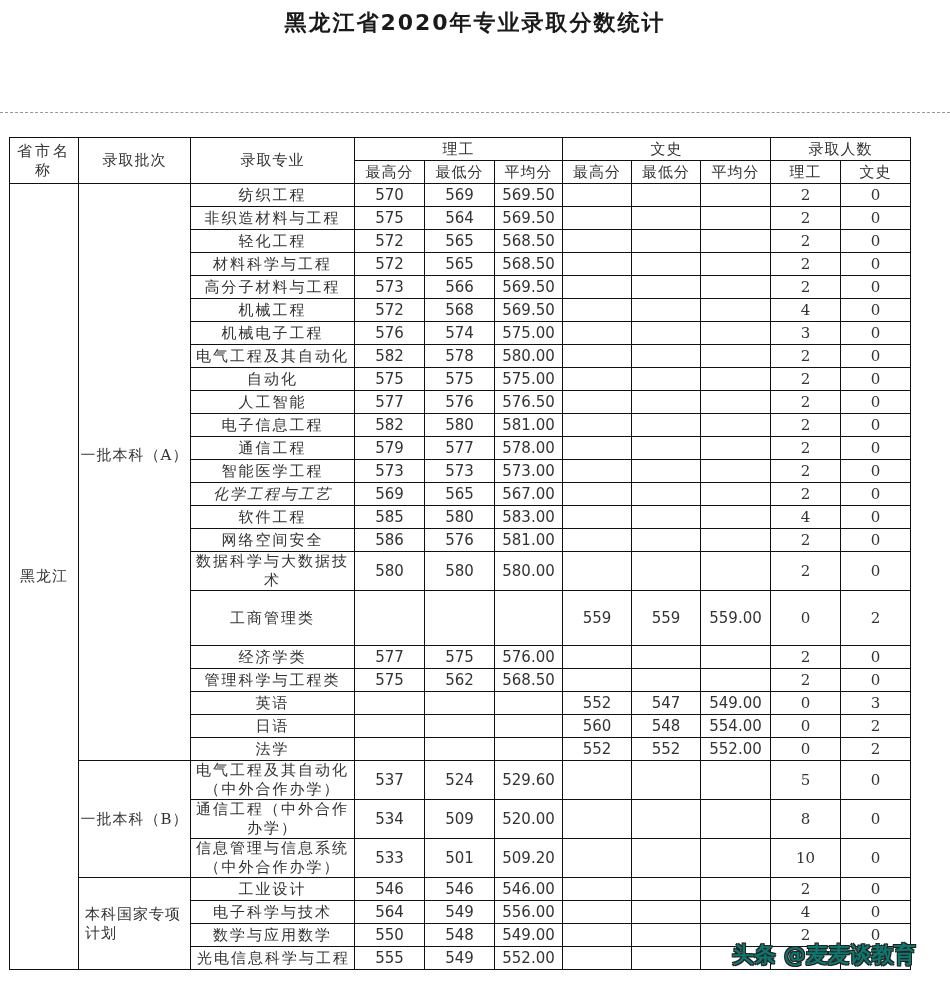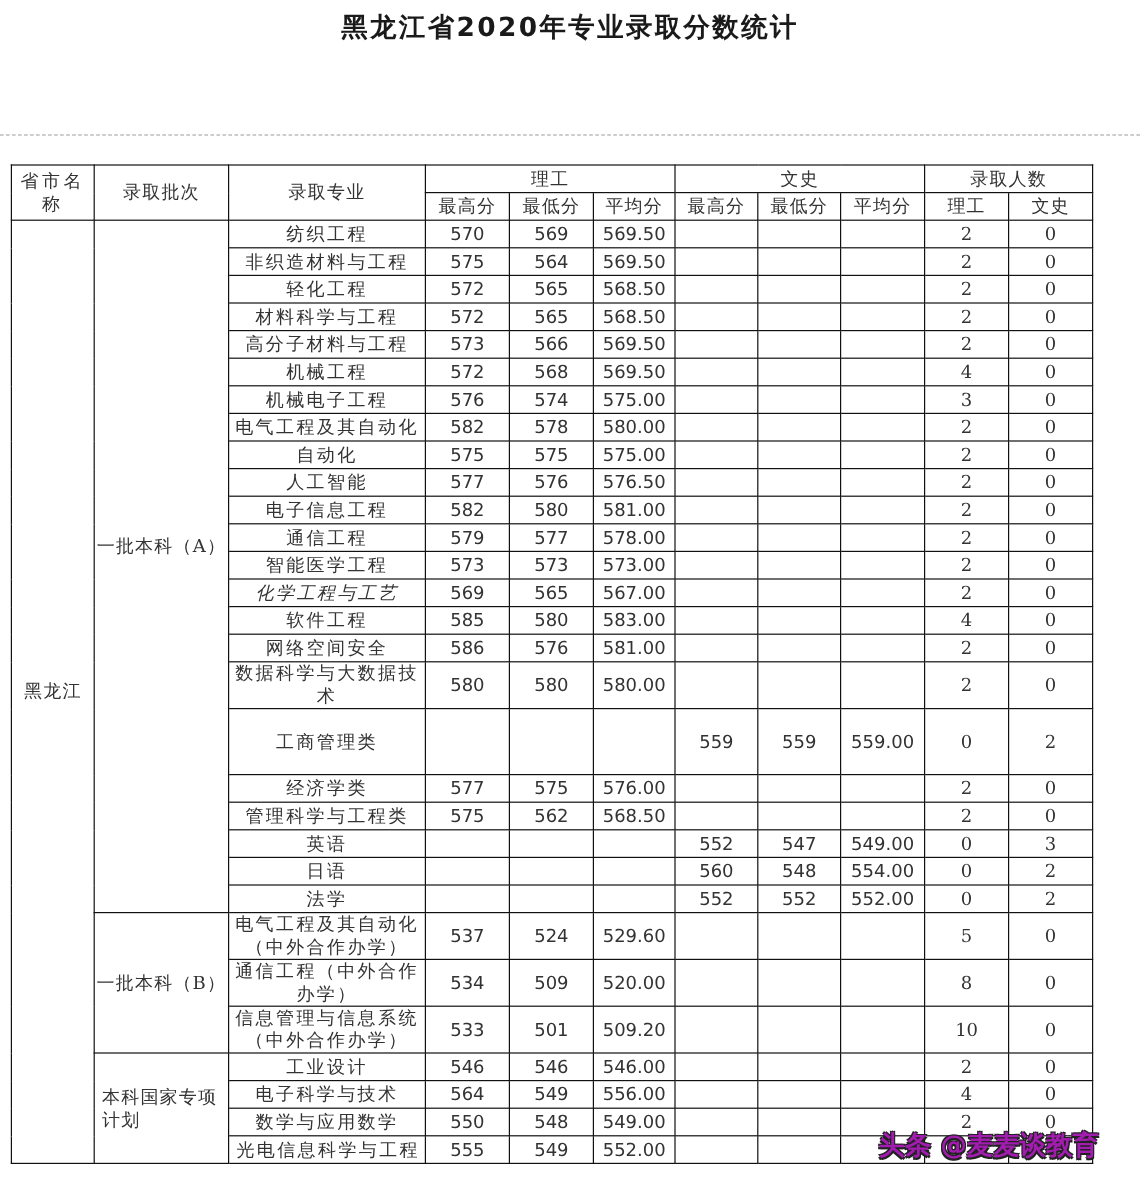--- a/index.html
+++ b/index.html
@@ -16,21 +16,21 @@
              vertical-align: middle; font-weight: normal; font-size: 15px; line-height: 19px;
              color: #333; overflow: hidden; }
   table.scores th { height: 22px; letter-spacing: 1px; }
   table.scores td { height: 22px; }
   td.num { font-family: "DejaVu Sans", "Liberation Sans", sans-serif; font-size: 14px; color: #333; }
   td.cnt { font-family: "DejaVu Serif", "Liberation Serif", serif; font-size: 14px; color: #333; }
   td.major { letter-spacing: 2px; font-size: 15px; }
   td.tall { height: 37px; }
   td.batch { text-align: left; letter-spacing: 1px; }
   .watermark { position: absolute; left: 732px; top: 940px; font-family: "DejaVu Sans", "Liberation Sans", sans-serif;
-               font-size: 22px; color: #a21caf; font-weight: bold;
+               font-size: 22px; color: #0f766e; font-weight: bold;
                text-shadow: -1px -1px 0 #222, 1px -1px 0 #222, -1px 1px 0 #222, 1px 1px 0 #222; }
 </style>
 </head>
 <body>
 
 <div class="title">黑龙江省2020年专业录取分数统计</div>
 <div class="divider"></div>
 
 <table class="scores">
   <colgroup>

